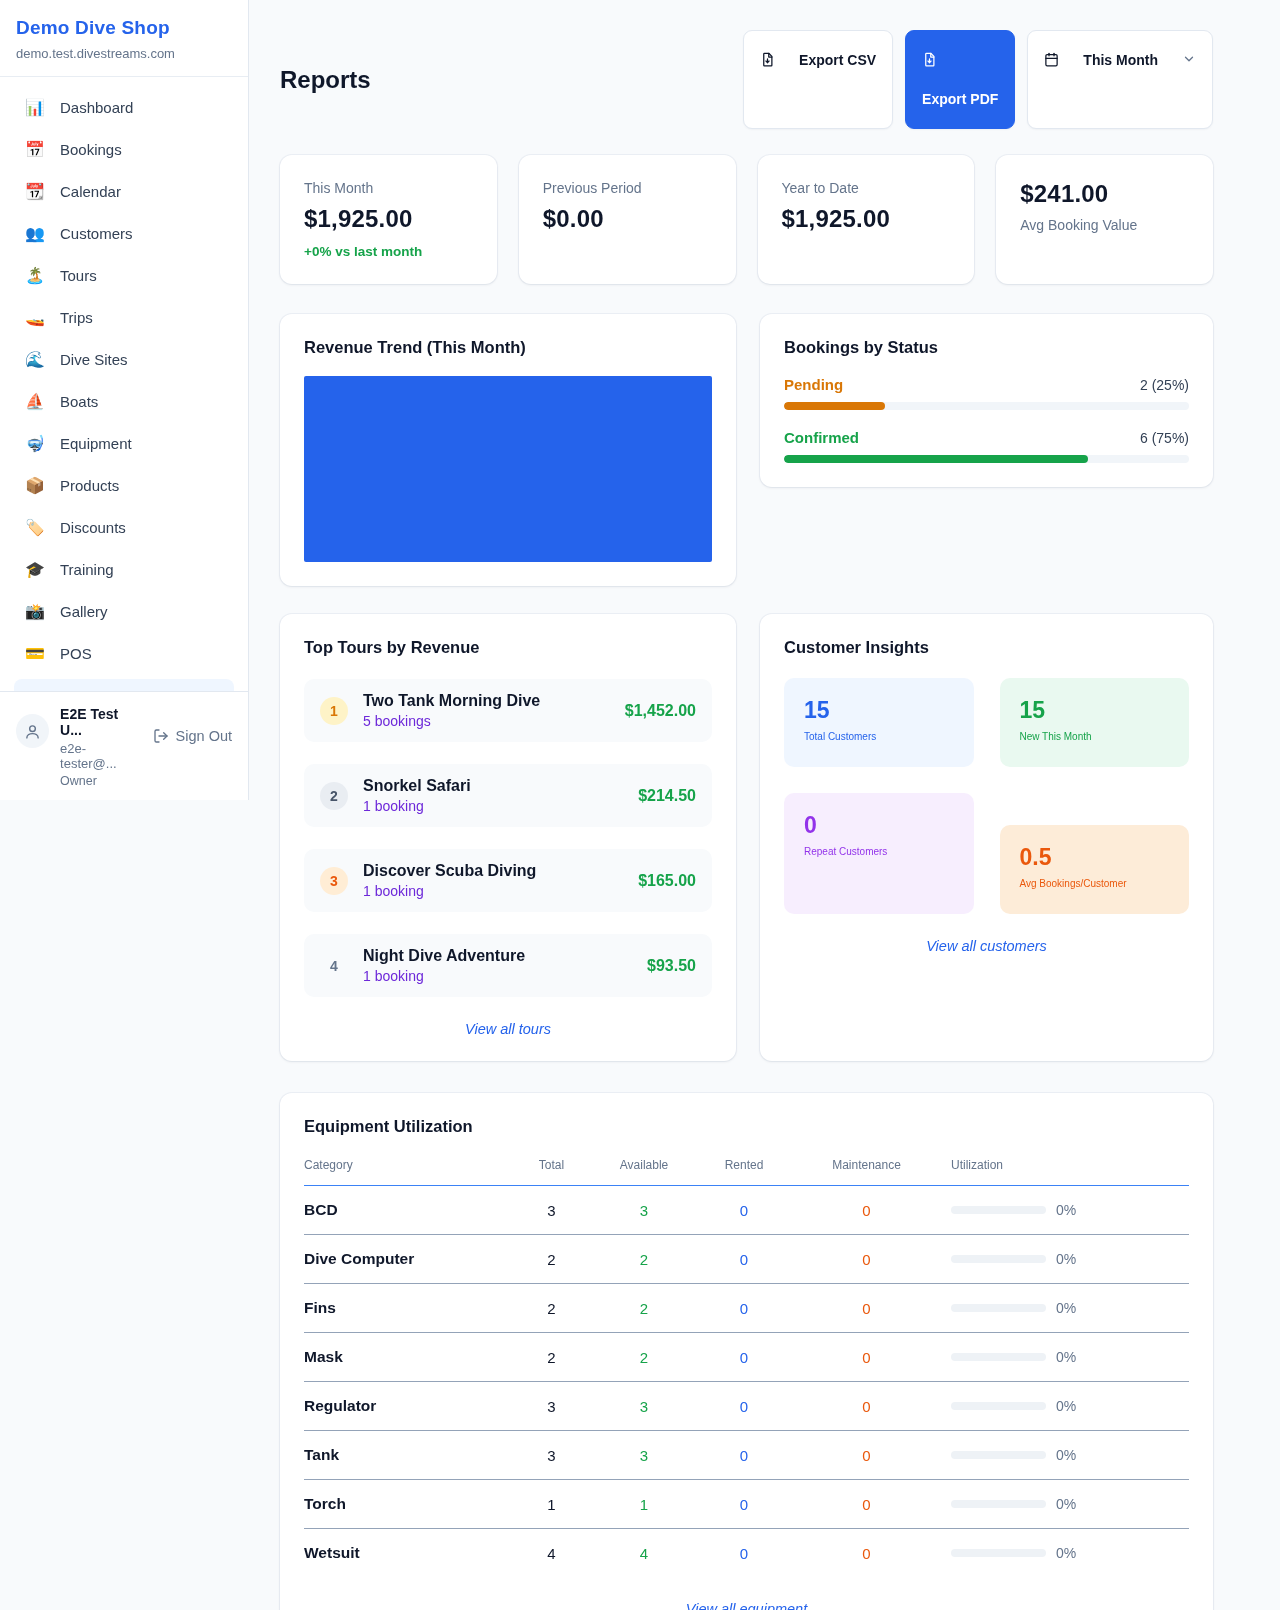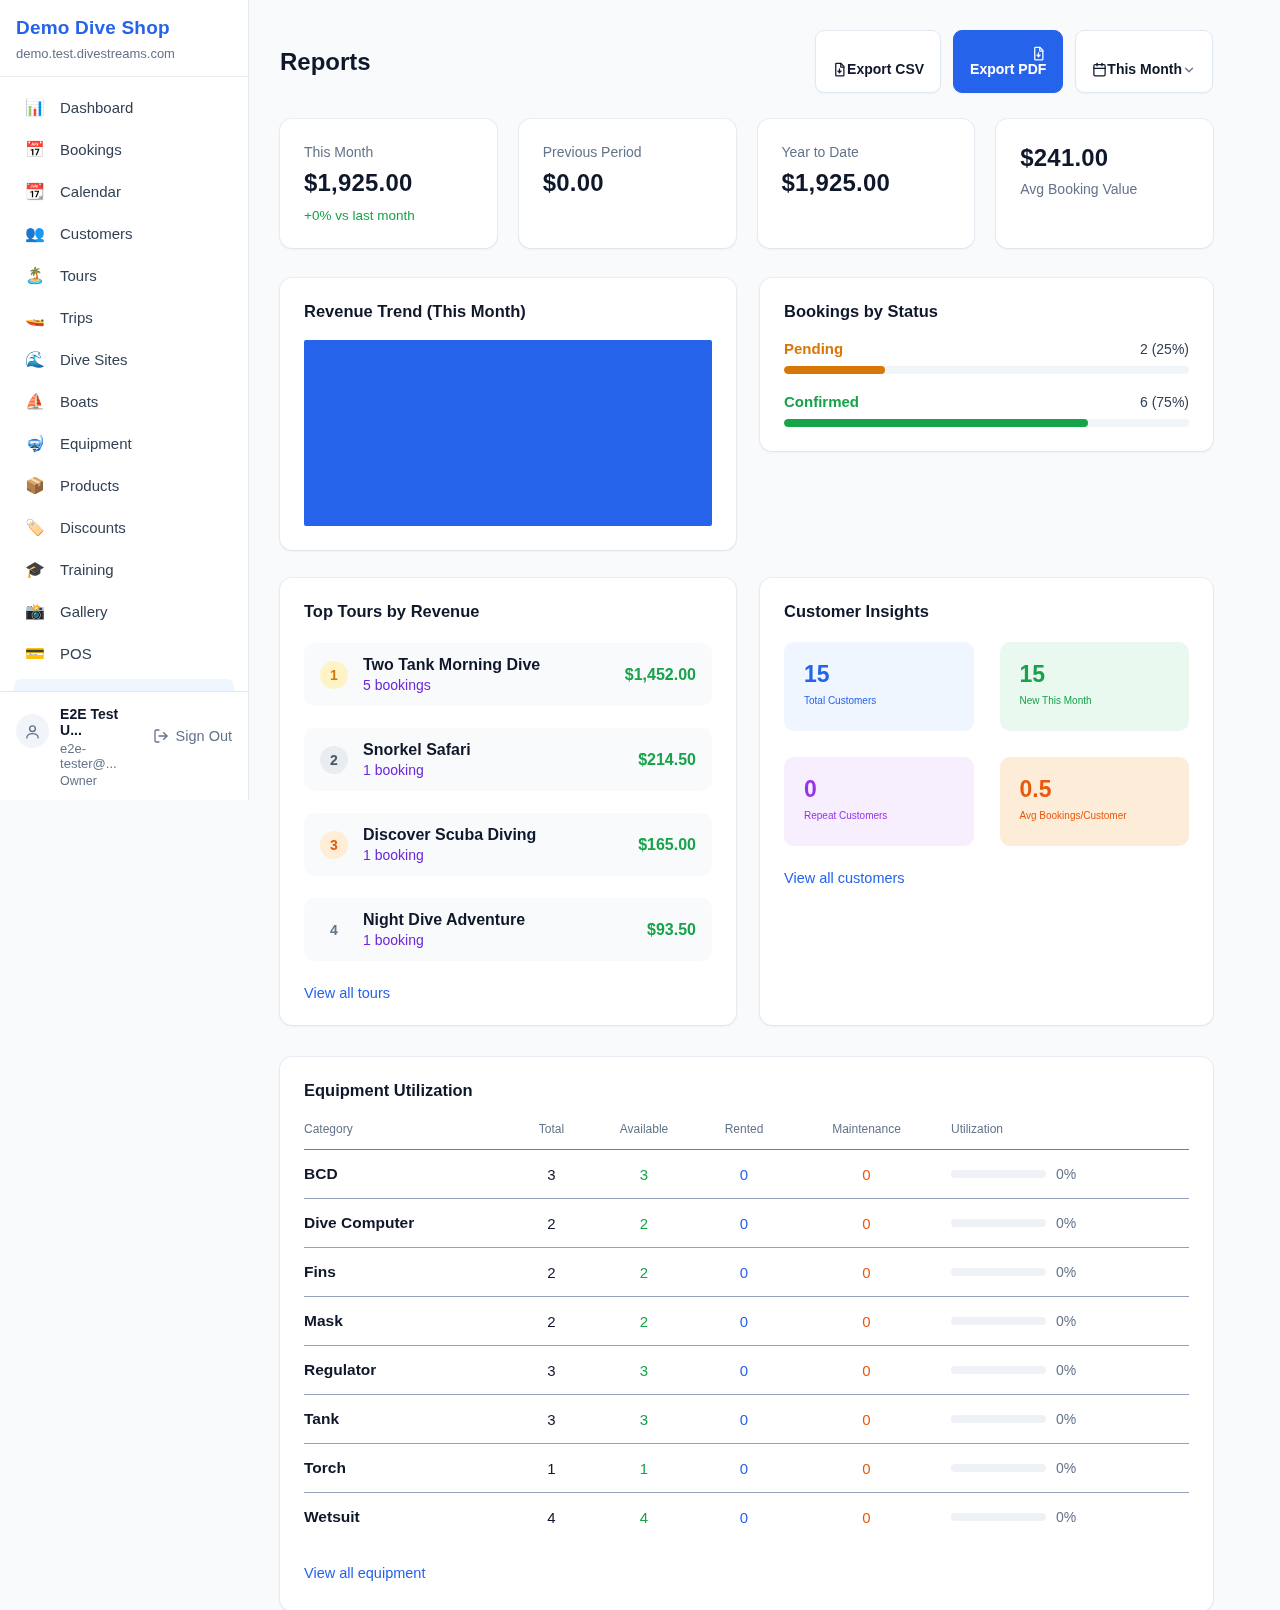--- a/index.html
+++ b/index.html
@@ -41,38 +41,38 @@
   .signout {
     margin-left:auto; display:flex; align-items:center; gap:7px;
     color:#64748b; font-size:14.5px; margin-top:22px; cursor:pointer; white-space:nowrap;
   }
   
   .main { position:absolute; left:249px; top:0; width:1031px; padding:30px 67px 0 31px; }
   .main-header { display:flex; align-items:center; margin-bottom:26px; }
   .page-title { font-size:24px; font-weight:800; flex:1; }
   .hdr-actions { display:flex; gap:12px; }
   .btn {
-    display:inline-flex; align-items:flex-end; gap:0; padding:15px 16px;
+    display:inline-flex; align-items:flex-start; gap:24px; padding:21px 16px;
     border-radius:9px; font-size:14px; font-weight:600; cursor:pointer;
     background:#fff; border:1px solid #e2e8f0; color:#0f172a;
     box-shadow:0 1px 2px rgba(15,23,42,.04);
   }
   .btn-primary { background:#2563eb; border-color:#2563eb; color:#fff;flex-direction:column; }
   .btn svg { flex:0 0 auto; }
   
   .card {
     background:#fff; border-radius:12px; padding:24px;
     box-shadow:0 1px 3px rgba(15,23,42,.07), 0 0 0 1px rgba(226,232,240,.55);
   }
   .card-title { font-size:16.5px; font-weight:700; color:#0f172a; }
   .stats-row { display:grid; grid-template-columns:repeat(4,1fr); gap:22px; margin-bottom:30px; }
   .stat-card { min-height:126px; padding:25px 24px; }
   .stat-label { font-size:14px; color:#64748b; }
   .stat-value { font-size:24px; font-weight:800; color:#0f172a; margin-top:9px; letter-spacing:.2px; }
-  .stat-delta { font-size:13.5px; color:#16a34a; margin-top:11px; }
+  .stat-delta { font-size:13.5px; color:#16a34a; margin-top:11px;font-weight:bold; }
   .stat-card.value-first .stat-value { margin-top:0; }
   .stat-card.value-first .stat-label { margin-top:9px; }
   .row-2 { display:grid; grid-template-columns:456px 1fr; gap:24px; align-items:start; margin-bottom:28px; }
   .chart-block { margin-top:19px; height:186px; width:100%; border-radius:2px; }
   
   .status-item { margin-top:19px; }
   .status-line { display:flex; align-items:center; justify-content:space-between; margin-bottom:9px; }
   .status-name { font-size:15px; font-weight:700; }
   .status-count { font-size:14px; color:#334155; }
   .track { height:8px; background:#f1f5f9; border-radius:5px; overflow:hidden; }
@@ -86,21 +86,21 @@
   }
   .tour-row:first-of-type { margin-top:23px; }
   .rank {
     width:28px; height:28px; border-radius:50%; flex:0 0 28px;
     display:flex; align-items:center; justify-content:center;
     font-size:14px; font-weight:600;
   }
   .tour-name { font-size:16px; font-weight:600; color:#0f172a; }
   .tour-bookings { font-size:14px; color:#6d28d9; margin-top:3px; }
   .tour-revenue { margin-left:auto; font-size:16px; font-weight:700; color:#16a34a; white-space:nowrap; }
-  .view-all { display:block; color:#2563eb; font-size:14.5px; margin-top:24px; cursor:pointer; text-decoration:none; }
+  .view-all { display:block; text-align:center; color:#2563eb; font-size:14.5px; margin-top:24px; cursor:pointer; text-decoration:none;font-style:italic; }
   
   .tiles { display:grid; grid-template-columns:1fr 1fr; gap:26px; margin-top:21px; }
   .tile { border-radius:10px; padding:19px 20px; min-height:89px; }
   .tile-value { font-size:23px; font-weight:800; }
   .tile-label { font-size:10px; margin-top:7px; }
   
   .equip-card { padding:24px 24px 30px; }
   .t-head, .t-row {
     display:grid; grid-template-columns:200px 95px 90px 110px 135px 1fr;
     align-items:center;
@@ -342,21 +342,21 @@
           <div class="tile-label">Total Customers</div>
         </div>
         <div class="tile" style="background-color: rgb(233, 249, 240); color: rgb(22, 163, 74);">
           <div class="tile-value">15</div>
           <div class="tile-label">New This Month</div>
         </div>
         <div class="tile" style="background-color: rgb(247, 238, 254); color: rgb(147, 51, 234);">
           <div class="tile-value">0</div>
           <div class="tile-label">Repeat Customers</div>
         </div>
-        <div class="tile" style="background-color: rgb(253, 236, 216); color: rgb(234, 88, 12);">
+        <div class="tile" style="background-color: rgb(253, 236, 216); color: rgb(234, 88, 12); margin-top: 32px;">
           <div class="tile-value">0.5</div>
           <div class="tile-label">Avg Bookings/Customer</div>
         </div>
       </div>
       <a class="view-all">View all customers</a>
     </div>
   </div>
 
   <div class="card equip-card">
     <div class="card-title">Equipment Utilization</div>

